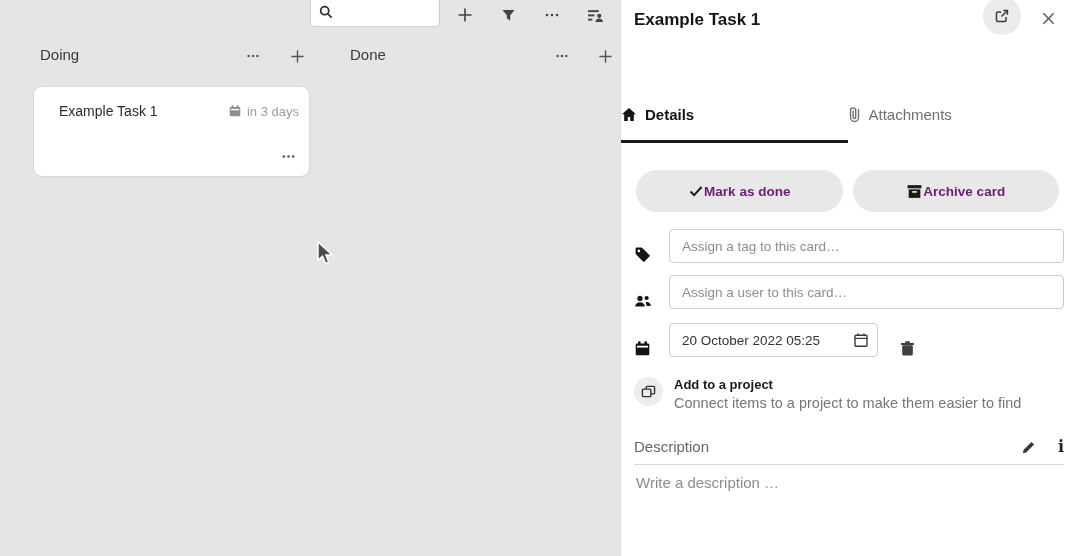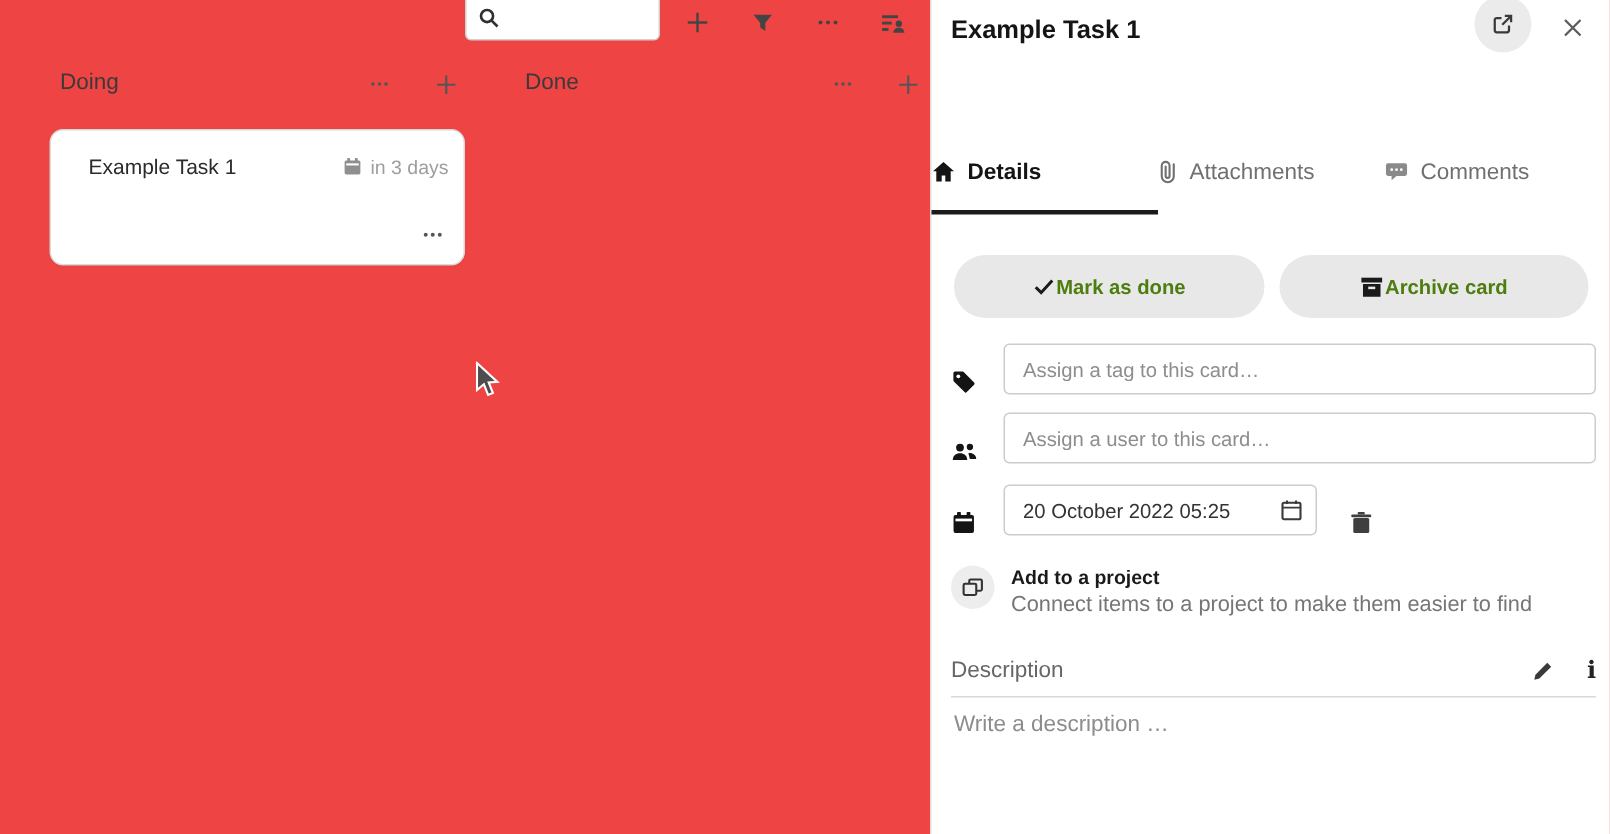--- a/index.html
+++ b/index.html
@@ -1,21 +1,21 @@
 <!DOCTYPE html>
 <html><head>
 <meta charset="utf-8">
 <style>
   * { margin:0; padding:0; box-sizing:border-box; }
   html,body { width:1073px; height:556px; overflow:hidden; background:#fff;
     font-family:"Liberation Sans", sans-serif; color:#2b2b2b; }
   .stage { position:relative; width:1073px; height:556px; background:#fff; overflow:hidden; }
 
   
-  .board { position:absolute; left:0; top:0; width:620px; height:556px; background:#ef4444; }
+  .board { position:absolute; left:0; top:0; width:620px; height:556px; background:#e5e5e5; }
   .search-box { position:absolute; left:310px; top:-7px; width:130px; height:34px;
     border:1px solid #cfcfcf; border-radius:4px; background:#fff; display:flex; align-items:flex-end; }
   .search-box .sicon { position:absolute; left:8px; top:11px; color:#2f2f2f; }
   .tbtn { position:absolute; width:30px; height:30px; top:0; display:flex; align-items:center;
     justify-content:center; color:#444; background:transparent; border:none; cursor:pointer; }
   .col-title { position:absolute; top:46px; font-size:15px; color:#3a3a3a; }
   .colbtn { position:absolute; top:43px; width:26px; height:26px; display:flex; align-items:center;
     justify-content:center; color:#555; background:transparent; border:none; }
   .card { position:absolute; left:33px; top:86px; width:277px; height:91px; background:#fff;
     border:1px solid #d9d9d9; border-radius:9px; box-shadow:0 1px 2px rgba(0,0,0,.04); }
@@ -40,21 +40,21 @@
   .tabs { position:absolute; left:0; top:85px; width:453px; height:58px; display:flex; }
   .tab { flex:1 1 0; display:flex; flex-direction:row; align-items:center; justify-content:flex-start;
     gap:8px; padding-top:4px; color:#707070; font-size:15px; border-bottom:3px solid transparent;
     background:none; border-left:none; border-right:none; border-top:none; }
   .tab .ticon { height:18px; display:flex; align-items:center; }
   .tab.active { color:#141414; font-weight:bold; border-bottom:3px solid #1b1b1b; }
 
   .actions { position:absolute; left:15px; top:170px; width:423px; display:flex; gap:10px; }
   .pill { flex:1 1 0; height:42px; border-radius:21px; background:#e8e8e8; border:none; display:flex;
     align-items:center; justify-content:center; gap:0; font-size:13.5px; font-weight:bold;
-    color:#4d7c0f; font-family:"Liberation Sans", sans-serif; cursor:pointer; }
+    color:#701a75; font-family:"Liberation Sans", sans-serif; cursor:pointer; }
 
   .field-row { position:absolute; left:13px; width:430px; height:34px; display:flex; align-items:flex-end; }
   .field-row .ricon { width:35px; color:#1f1f1f; display:flex; align-items:center; }
   .field-row input { flex:1; height:34px; border:1px solid #ccc; border-radius:4px; padding:0 12px;
     font-size:13.5px; font-family:"Liberation Sans", sans-serif; color:#333; outline:none; }
   .field-row input::placeholder { color:#8d8d8d; opacity:1; }
 
   .date-field { width:209px; height:34px; border:1px solid #ccc; border-radius:4px; display:flex;
     align-items:center; padding:0 8px 0 12px; font-size:13.5px; color:#333; }
   .date-field .spacer { flex:1; }
@@ -227,31 +227,20 @@
         </span>
         <span>Details</span>
       </button>
       <button class="tab">
         <span class="ticon">
           <svg width="13" height="17" viewBox="0 0 13 17">
               <path d="M10.5 3.5v8a4 4 0 0 1-8 0v-7a2.6 2.6 0 0 1 5.2 0v6.8a1.3 1.3 0 0 1-2.6 0V5" fill="none" stroke="#707070" stroke-width="1.4" stroke-linecap="round"></path>
             </svg>
         </span>
         <span>Attachments</span>
-      </button>
-      <button class="tab">
-        <span class="ticon">
-          <svg width="16" height="15" viewBox="0 0 16 16">
-              <path d="M2 2h12a1.5 1.5 0 0 1 1.5 1.5v6A1.5 1.5 0 0 1 14 11H8l-3.5 3v-3H2A1.5 1.5 0 0 1 .5 9.5v-6A1.5 1.5 0 0 1 2 2z" fill="#8a8a8a"></path>
-              <circle cx="4.6" cy="6.5" r="1" fill="#fff"></circle>
-              <circle cx="8" cy="6.5" r="1" fill="#fff"></circle>
-              <circle cx="11.4" cy="6.5" r="1" fill="#fff"></circle>
-            </svg>
-        </span>
-        <span>Comments</span>
       </button>
     </div>
 
     <div class="actions">
       <button class="pill">
         <span>
           <svg width="16" height="16" viewBox="0 0 16 16">
               <path d="M2.5 8.5l3.6 3.6L13.5 4" fill="none" stroke="#1a1a1a" stroke-width="2"></path>
             </svg>
         </span>

